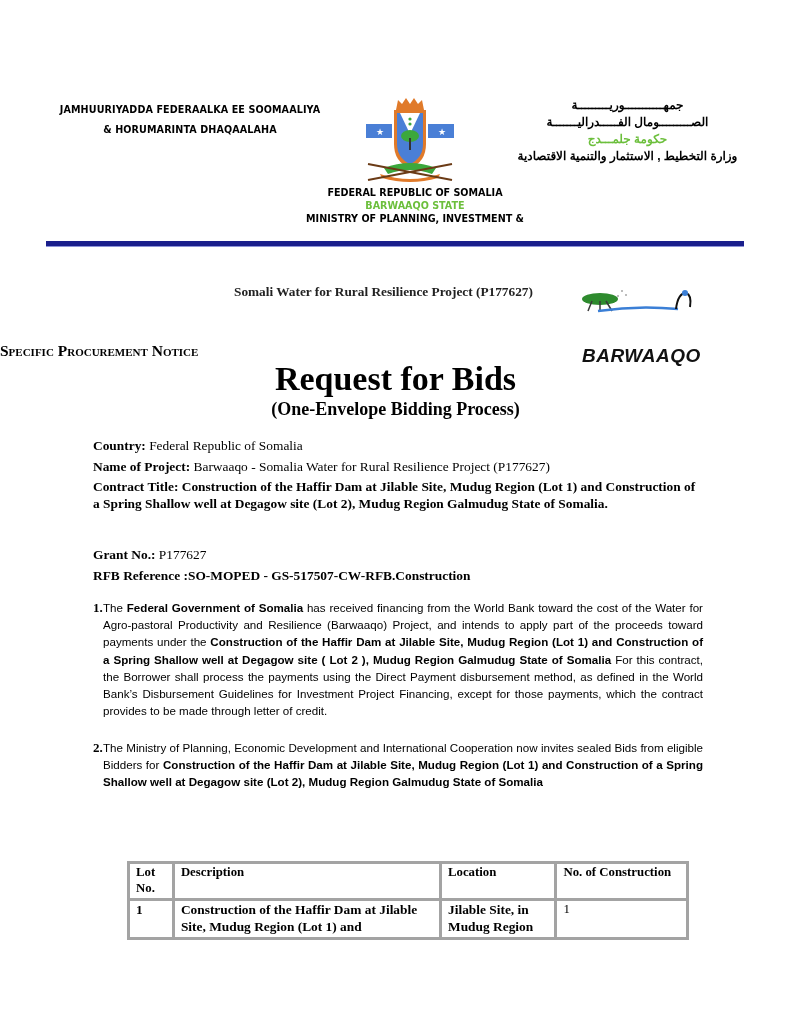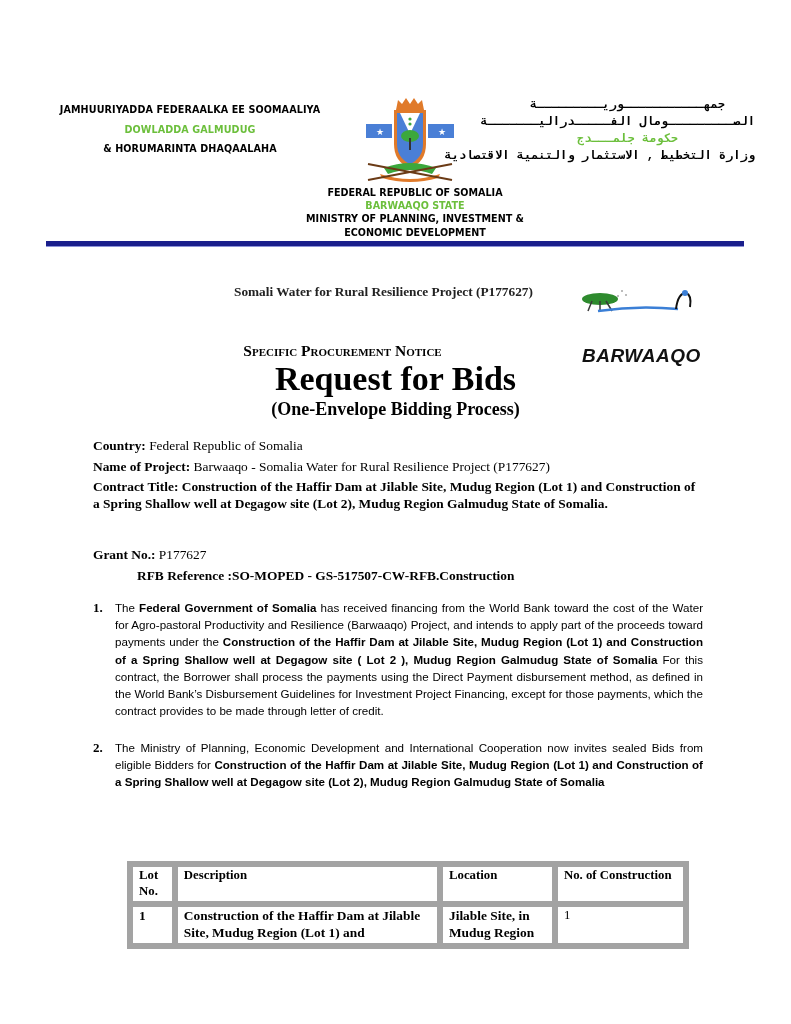--- a/index.html
+++ b/index.html
@@ -1,49 +1,48 @@
 <!DOCTYPE html>
 <html><head>
 <meta charset="utf-8">
 <style>
   html, body { margin:0; padding:0; background:#ffffff; }
   body { width:791px; height:1024px; position:relative; overflow:hidden; color:#000; }
   .abs { position:absolute; }
   .hdr-left { left:40px; top:100px; width:300px; font-family:"DejaVu Sans", sans-serif; font-weight:bold; font-size:9.6px; text-align:center; line-height:19.5px; letter-spacing:0.1px; }
   .hdr-left div { white-space:nowrap; }
   .green { color:#6cbf3c; }
-  .hdr-right { left:500px; top:97px; width:255px; font-family:Liberation Mono, monospace; font-weight:bold; font-size:12px; text-align:center; line-height:17px; direction:rtl; }
+  .hdr-right { left:500px; top:97px; width:255px; font-family:Liberation Sans, sans-serif; font-weight:bold; font-size:12px; text-align:center; line-height:17px; direction:rtl; }
   .hdr-right div { white-space:nowrap; }
   .hdr-center { left:270px; top:186px; width:290px; font-family:"DejaVu Sans", sans-serif; font-weight:bold; font-size:9.6px; text-align:center; line-height:13.2px; }
   .hdr-center div { white-space:nowrap; }
   .rule { left:46px; top:241px; width:698px; height:5px; background:#1a1f8c; border-bottom:1px solid #8d93d8; }
   .crest { left:362px; top:88px; width:96px; height:96px; }
   .project-line { left:234px; top:284px; width:330px; font-family:"Liberation Serif", serif; font-weight:bold; font-size:13.3px; color:#222; white-space:nowrap; }
   .logo { left:578px; top:287px; width:118px; height:50px; }
   .logo-text { position:absolute; left:4px; top:22px; font-family:"Liberation Sans", sans-serif; font-style:italic; font-weight:bold; font-size:19px; letter-spacing:0.5px; color:#111;margin-top:36px; }
-  .spn { left:0; top:342px; width:685px; text-align:center; font-family:"Liberation Serif", serif; font-weight:bold; font-size:15.5px; font-variant:small-caps; }
+  .spn { left:0; top:342px; width:685px; text-align:left; font-family:"Liberation Serif", serif; font-weight:bold; font-size:15.5px; font-variant:small-caps; }
   .rfb { left:0; top:359px; width:791px; text-align:center; font-family:"Liberation Serif", serif; font-weight:bold; font-size:34px; line-height:40px; }
   .env { left:0; top:399px; width:791px; text-align:center; font-family:"Liberation Serif", serif; font-weight:bold; font-size:18px; }
   .meta { left:93px; font-family:"Liberation Serif", serif; font-size:13.4px; line-height:17px; white-space:nowrap; }
   .meta b { font-weight:bold; }
   .ct { left:93px; top:478px; width:610px; font-family:"Liberation Serif", serif; font-weight:bold; font-size:13.4px; line-height:17px; }
   .para { left:93px; width:610px; font-family:"Liberation Sans", sans-serif; font-size:11.6px; line-height:17.2px; }
   .para .num { position:absolute; left:0; top:0; font-family:"Liberation Serif", serif; font-weight:bold; font-size:13px; }
-  .para .body { margin-left:22px; text-align:justify; }
+  .para .body { margin-left:10px; text-align:justify; }
   .lots { left:127px; top:861px; width:562px; border-collapse:collapse; font-family:"Liberation Serif", serif; font-size:12.8px; }
-  .lots td, .lots th { border:6px solid #a3a3a3; vertical-align:top; text-align:left; padding:1px 6px 2px 6px; line-height:15.5px; }
+  .lots td, .lots th { border:3px solid #a3a3a3; vertical-align:top; text-align:left; padding:1px 6px 2px 6px; line-height:15.5px; }
   .lots th { font-weight:bold; height:31px; }
   .lots td.bold { font-weight:bold; font-size:13.4px; line-height:16.5px; }
 </style>
 </head>
 <body>
 
 <div class="abs hdr-left">
   <div>JAMHUURIYADDA FEDERAALKA EE SOOMAALIYA</div>
-  <div class="green">DOWLADDA GALMUDUG</div>
   <div>&amp; HORUMARINTA DHAQAALAHA</div>
 </div>
 
 <svg class="abs crest" viewBox="0 0 96 96">
   <rect x="4" y="36" width="26" height="14" fill="#4a7fd6"></rect>
   <rect x="66" y="36" width="26" height="14" fill="#4a7fd6"></rect>
   <text x="14" y="47" font-size="9" fill="#fff">★</text>
   <text x="76" y="47" font-size="9" fill="#fff">★</text>
   <path d="M34 22 L36 12 L40 16 L44 10 L48 16 L52 10 L56 16 L60 12 L62 22 Z" fill="#e07a2a"></path>
   <path d="M32 22 L64 22 L64 56 Q64 74 48 80 Q32 74 32 56 Z" fill="#e07a2a"></path>
@@ -63,21 +62,20 @@
   <div>جمهـــــــــــوريـــــــــة</div>
   <div>الصـــــــــومال الفـــــدراليـــــــة</div>
   <div class="green">حكومة جلمـــدج</div>
   <div>وزارة التخطيط , الاستثمار والتنمية الاقتصادية</div>
 </div>
 
 <div class="abs hdr-center">
   <div>FEDERAL REPUBLIC OF SOMALIA</div>
   <div class="green">BARWAAQO STATE</div>
   <div>MINISTRY OF PLANNING, INVESTMENT &amp;</div>
-  <div>ECONOMIC DEVELOPMENT</div>
 </div>
 
 <div class="abs rule"></div>
 
 <div class="abs project-line">Somali Water for Rural Resilience Project (P177627)</div>
 <div class="abs logo">
   <svg width="118" height="50" viewBox="0 0 118 50" style="position:absolute;left:0;top:0;">
     <ellipse cx="22" cy="12" rx="18" ry="6" fill="#2e8b2e"></ellipse>
     <path d="M14 14 L10 24 M22 14 L22 24 M28 14 L34 24" stroke="#3a3a3a" stroke-width="1.5"></path>
     <circle cx="44" cy="4" r="0.8" fill="#666"></circle>
@@ -98,21 +96,21 @@
   <b>Country:</b><span> Federal Republic of Somalia</span>
 </div>
 <div class="abs meta" style="top:458px;">
   <b>Name of Project:</b><span> Barwaaqo - Somalia Water for Rural Resilience Project (P177627)</span>
 </div>
 <div class="abs ct">Contract Title: Construction of the Haffir Dam at Jilable Site, Mudug Region (Lot 1) and Construction of a Spring Shallow well at Degagow site (Lot 2), Mudug Region Galmudug State of Somalia.</div>
 
 <div class="abs meta" style="top:546px;">
   <b>Grant No.:</b><span> P177627</span>
 </div>
-<div class="abs meta" style="top:567px; font-weight:bold;margin-left:44px;">RFB Reference :SO-MOPED - GS-517507-CW-RFB.Construction</div>
+<div class="abs meta" style="top:567px; font-weight:bold;">RFB Reference :SO-MOPED - GS-517507-CW-RFB.Construction</div>
 
 <div class="abs para" style="top:599px;">
   <span class="num">1.</span>
   <div class="body">
     <span>The </span><b>Federal Government of Somalia</b><span> has received financing from the World Bank toward the cost of the Water for Agro-pastoral Productivity and Resilience (Barwaaqo) Project, and intends to apply part of the proceeds toward payments under the  </span><b>Construction of the Haffir Dam at Jilable Site, Mudug Region (Lot 1) and Construction of a Spring Shallow well at Degagow site ( Lot 2 ), Mudug Region Galmudug State of Somalia</b><span> For this contract, the Borrower shall process the payments using the Direct Payment disbursement method, as defined in the World Bank’s Disbursement Guidelines for Investment Project Financing, except for those payments, which the contract provides to be made through letter of credit.</span>
   </div>
 </div>
 
 <div class="abs para" style="top:739px;">
   <span class="num">2.</span>

